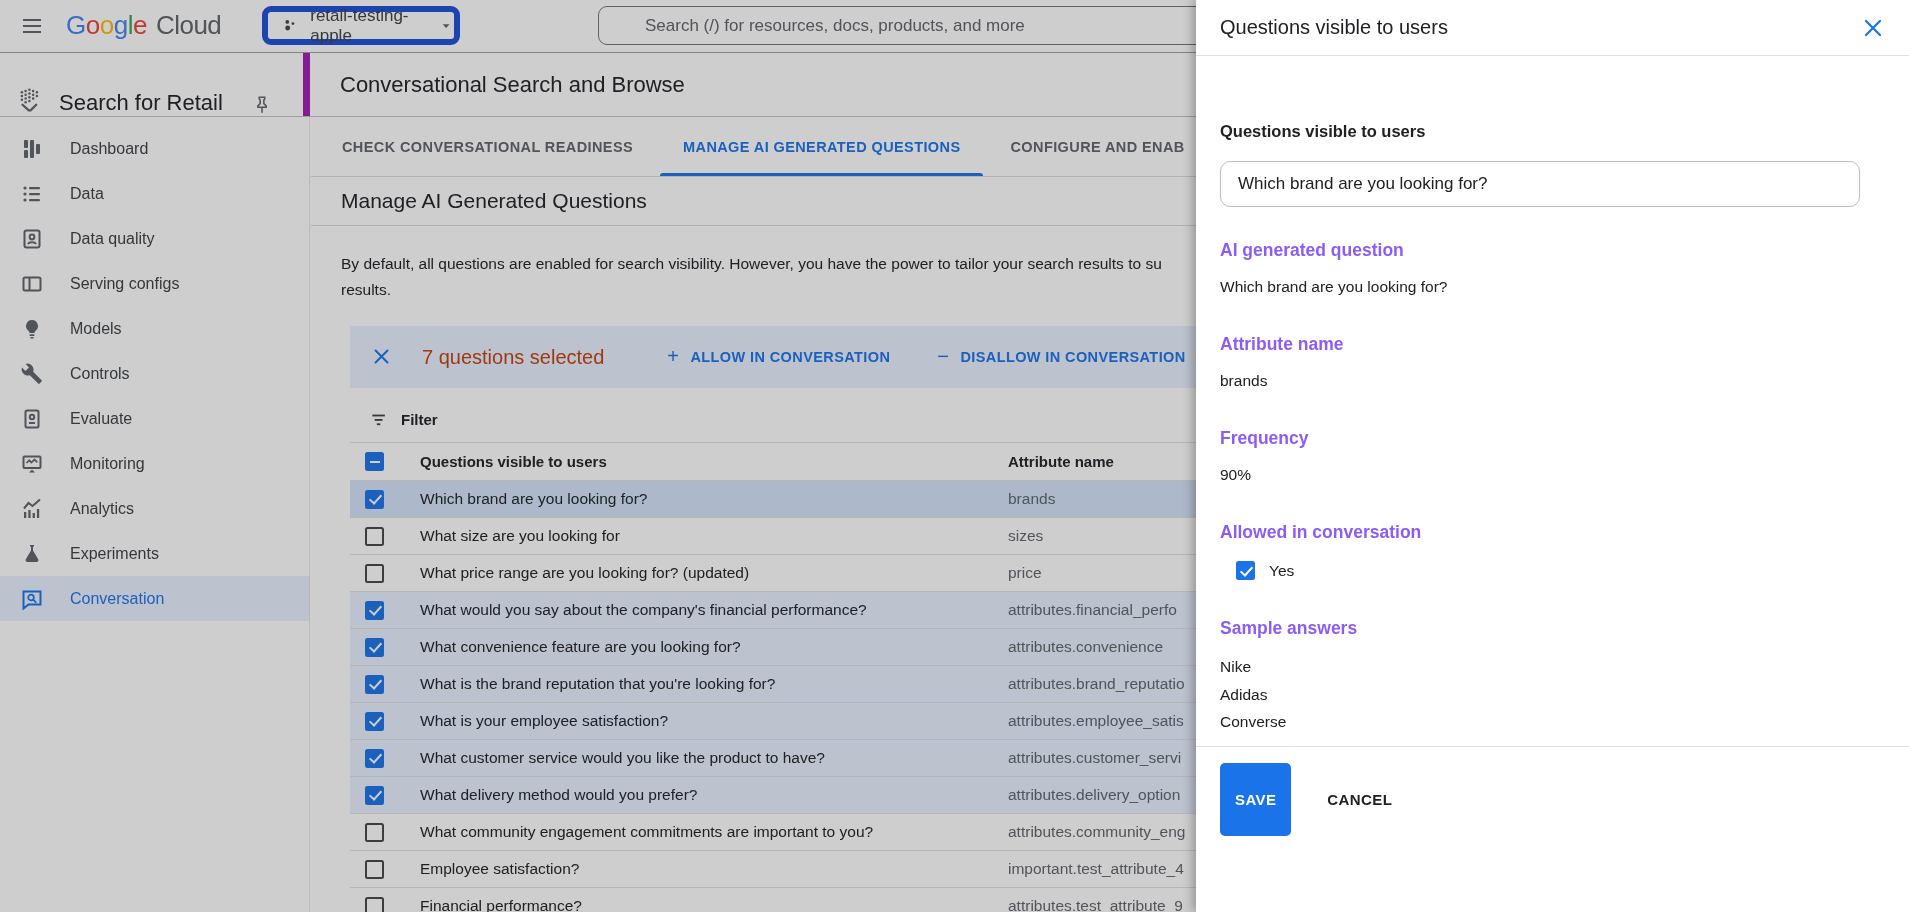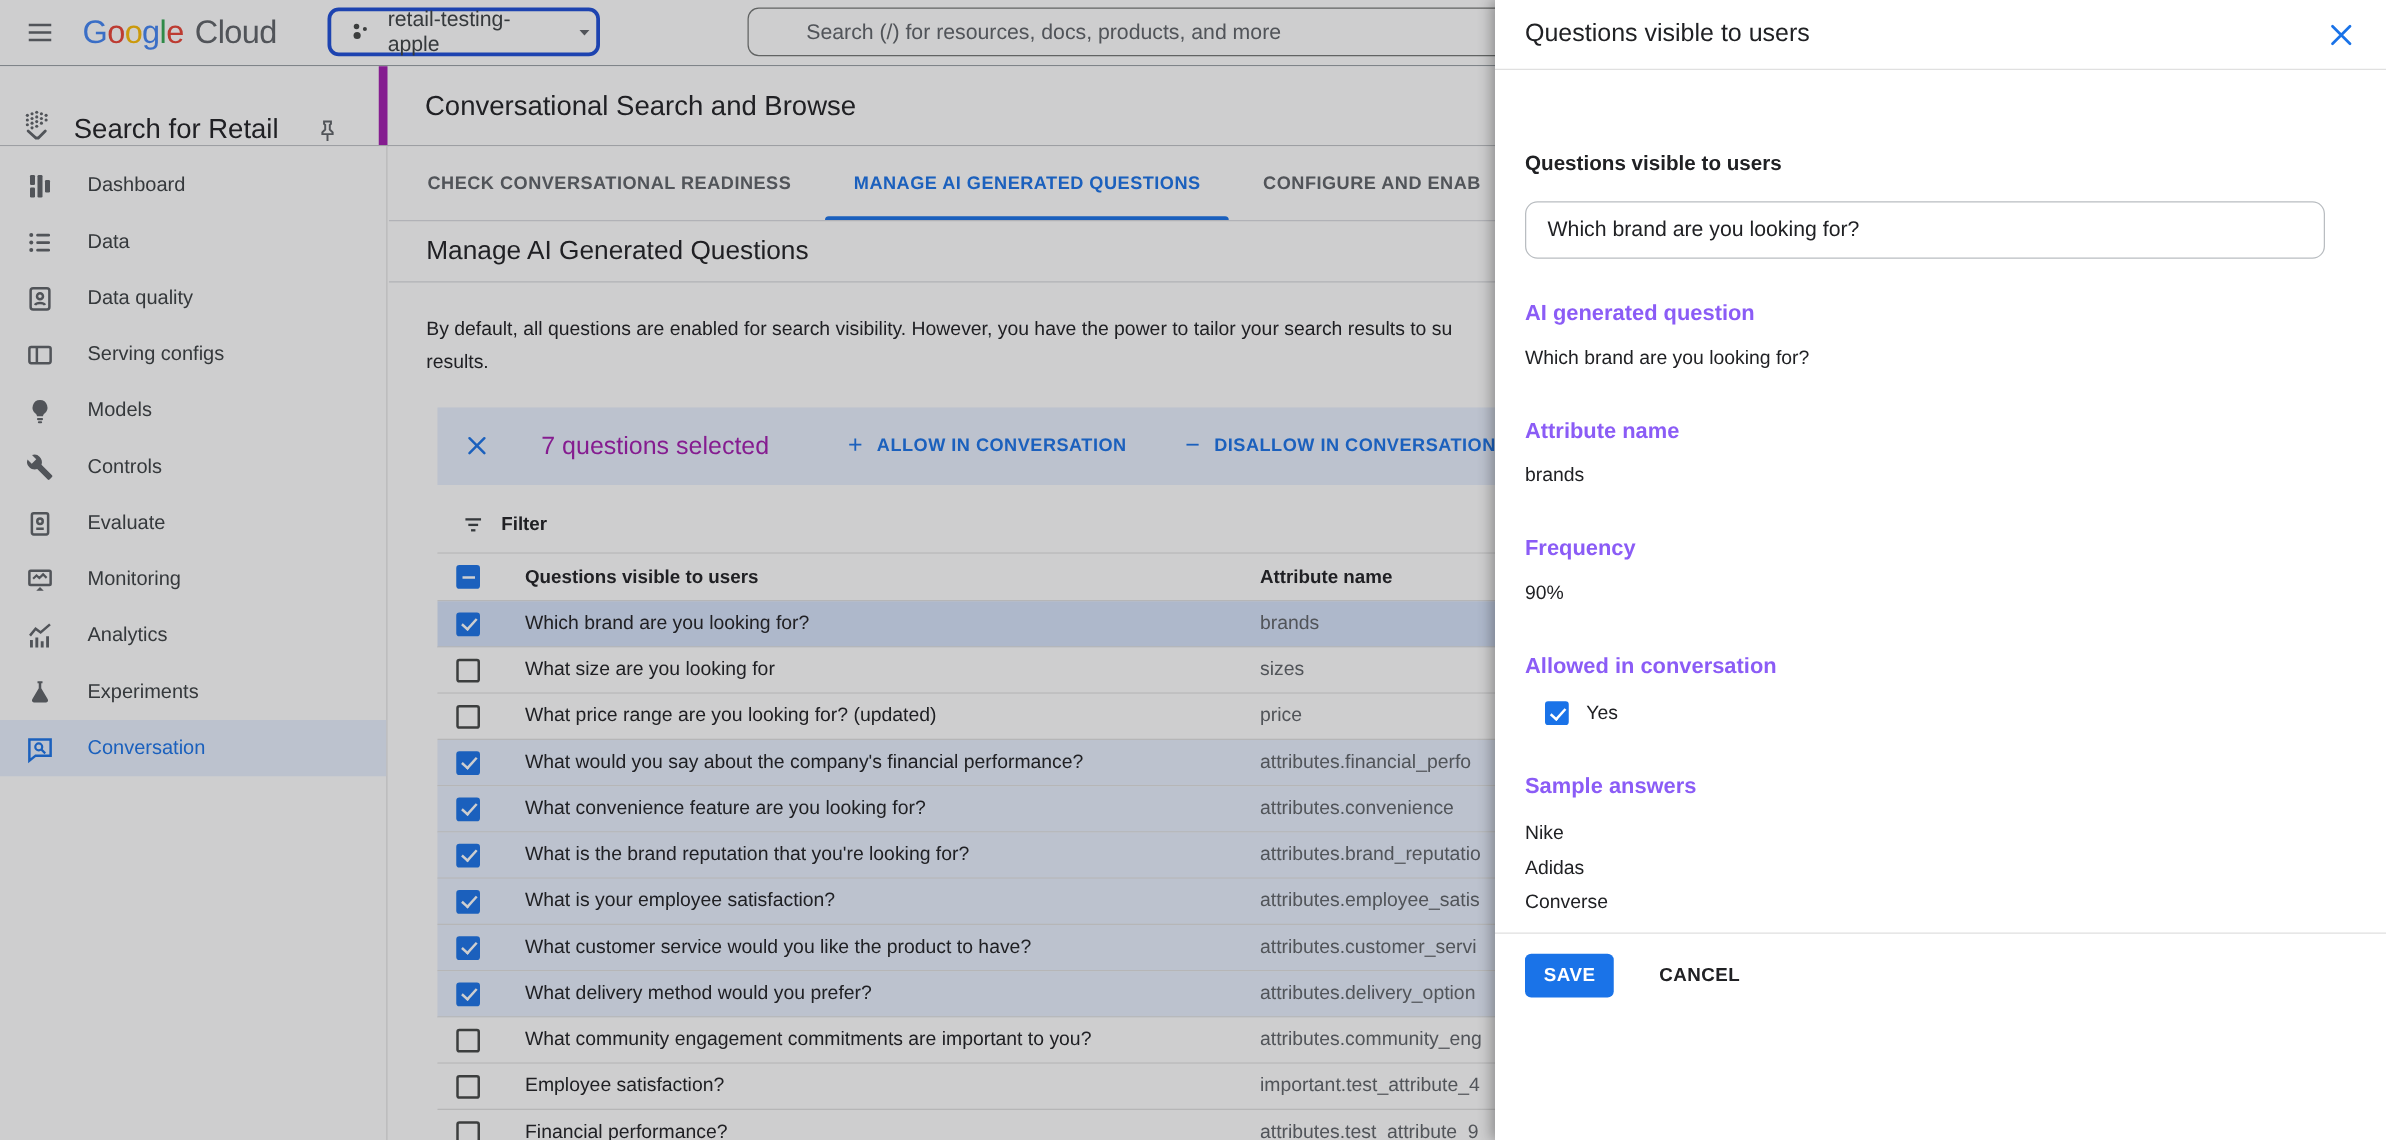--- a/index.html
+++ b/index.html
@@ -6,21 +6,21 @@
   .app{position:relative;width:1909px;height:912px;background:#fff;overflow:hidden;
        font-family:Liberation Sans, sans-serif;color:#202124;-webkit-font-smoothing:antialiased;}
 
   
   .topbar{position:absolute;top:0;left:0;right:0;height:52px;background:#fff;border-bottom:1px solid #9aa0a6;}
   .hamburger{position:absolute;left:20px;top:14px;width:24px;height:24px;cursor:pointer;}
   .logo{position:absolute;left:66px;top:10px;font-size:26px;letter-spacing:-0.5px;display:flex;align-items:baseline;}
   .logo b{font-weight:500;}
   .lg1{color:#4285F4}.lg2{color:#EA4335}.lg3{color:#FBBC05}.lg4{color:#4285F4}.lg5{color:#34A853}.lg6{color:#EA4335}
   .logo-cloud{color:#5f6368;margin-left:9px;font-weight:400;}
-  .project-selector{position:absolute;left:262px;top:6px;width:218px;height:39px;border:3px solid #1d4ed8;border-radius:9px;
+  .project-selector{position:absolute;left:262px;top:6px;width:198px;height:39px;border:6px solid #1d4ed8;border-radius:9px;
        display:flex;align-items:center;box-sizing:border-box;cursor:pointer;background:#fff;}
   .project-icon{margin-left:14px;width:20px;height:20px;}
   .project-name{margin-left:12px;font-size:17px;color:#3c4043;}
   .caret-down{margin-left:14px;width:20px;height:20px;}
   .search-box{position:absolute;left:598px;top:6px;width:700px;height:39px;border:1px solid #747775;border-radius:9px;
        box-sizing:border-box;display:flex;align-items:center;background:#fff;}
   .search-placeholder{margin-left:46px;font-size:17px;color:#5f6368;white-space:nowrap;}
 
   
   .productbar{position:absolute;top:53px;left:0;right:0;height:63px;background:#fff;display:flex;border-bottom:1px solid #c0c3c7;}
@@ -45,21 +45,21 @@
        color:#5f6368;position:relative;cursor:pointer;white-space:nowrap;}
   .tab.active{color:#1a73e8;}
   .tab.active::after{content:"";position:absolute;left:2px;right:2px;bottom:0;height:3px;background:#1a73e8;border-radius:3px 3px 0 0;}
   .section-header{height:48px;border-bottom:1px solid #dadce0;display:flex;align-items:center;padding-left:30px;
        font-size:21px;color:#202124;}
   .description{margin:25px 0 0 30px;font-size:15.5px;line-height:26px;color:#202124;}
   .description div{white-space:nowrap;}
 
   .selection-bar{margin:23px 0 0 39px;height:62px;background:#e8f0fe;display:flex;align-items:center;width:1300px;}
   .sel-close{margin-left:21px;width:22px;height:22px;cursor:pointer;flex:none;}
-  .sel-count{margin-left:40px;font-size:20px;color:#a21caf;white-space:nowrap;}
+  .sel-count{margin-left:29px;font-size:20px;color:#c2410c;white-space:nowrap;}
   .sel-action{display:flex;align-items:center;color:#1a73e8;font-weight:700;font-size:14.5px;letter-spacing:0.4px;
        cursor:pointer;white-space:nowrap;}
   .sel-action .plusminus{font-size:20px;font-weight:400;margin-right:11px;position:relative;top:-1px;}
   .act1{margin-left:63px;} .act2{margin-left:47px;}
 
   .table{margin-left:39px;width:1300px;}
   .filter-row{height:45px;margin-top:9px;display:flex;align-items:center;border-bottom:1px solid #e0e0e0;color:#202124;}
   .filter-icon{margin-left:19px;width:20px;height:20px;color:#3c4043;}
   .filter-label{margin-left:12px;font-size:15px;font-weight:700;}
   .trow{height:36px;display:flex;align-items:center;border-bottom:1px solid #e0e0e0;font-size:15.5px;background:#fff;}
@@ -94,21 +94,21 @@
        display:flex;align-items:center;padding-left:17px;font-size:17px;color:#202124;background:#fff;}
   .sec-h{font-weight:700;font-size:17.5px;margin-top:33px;color:#8b5cf6;}
   .sec-h.gap{margin-top:38px;}
   .sec-v{font-size:15.5px;margin-top:17px;color:#202124;}
   .allowed-row{margin-top:18px;display:flex;align-items:center;padding-left:16px;}
   .allowed-row .sec-v{margin:0 0 0 14px;}
   .samples{margin-top:14px;font-size:15.5px;line-height:27.5px;color:#202124;}
   .panel-footer{position:absolute;left:0;right:0;top:746px;border-top:1px solid #e0e0e0;
        display:flex;align-items:center;padding:16px 24px;}
   .btn-save{background:#1a73e8;color:#fff;font-weight:700;font-size:15px;letter-spacing:0.4px;border:none;
-       border-radius:5px;padding:9px 15px;cursor:pointer;font-family:inherit;}
+       border-radius:5px;padding:28px 15px;cursor:pointer;font-family:inherit;}
   .btn-cancel{background:none;border:none;color:#202124;font-weight:700;font-size:15px;letter-spacing:0.4px;
        margin-left:30px;cursor:pointer;font-family:inherit;}
   svg{display:block;}
 </style>
 </head>
 <body>
 
 <div class="app">
 
   <div class="topbar">

